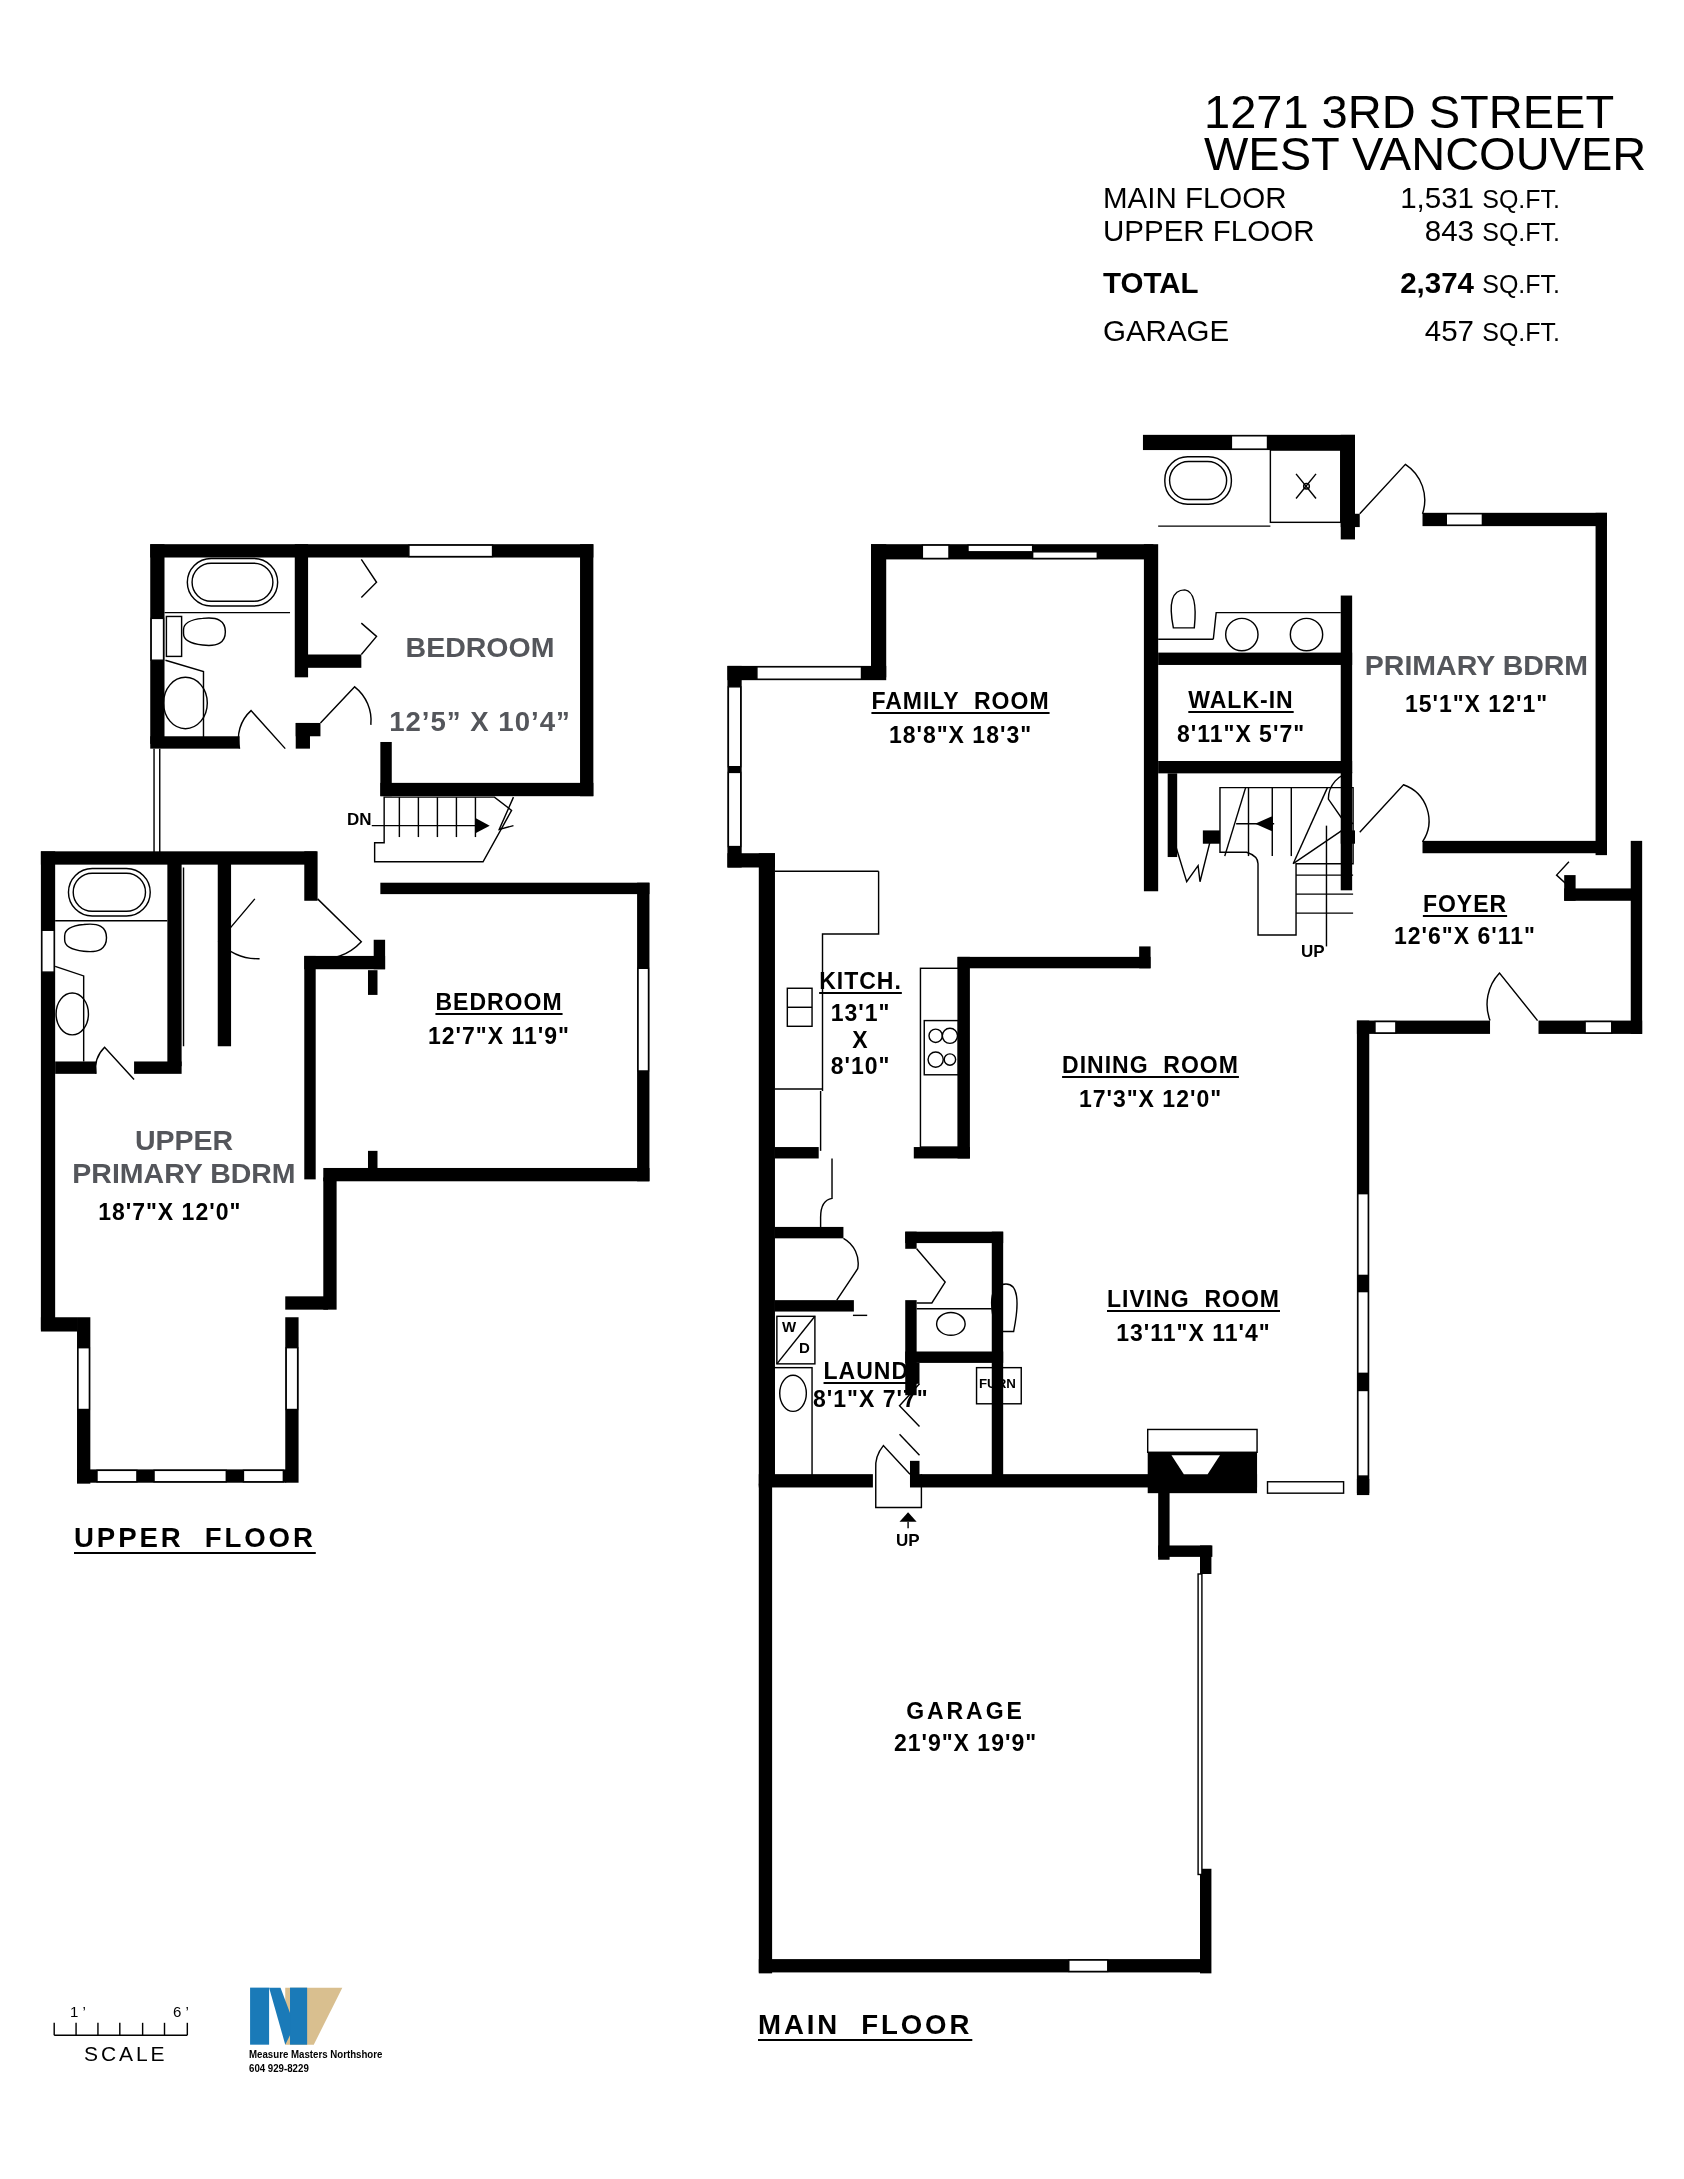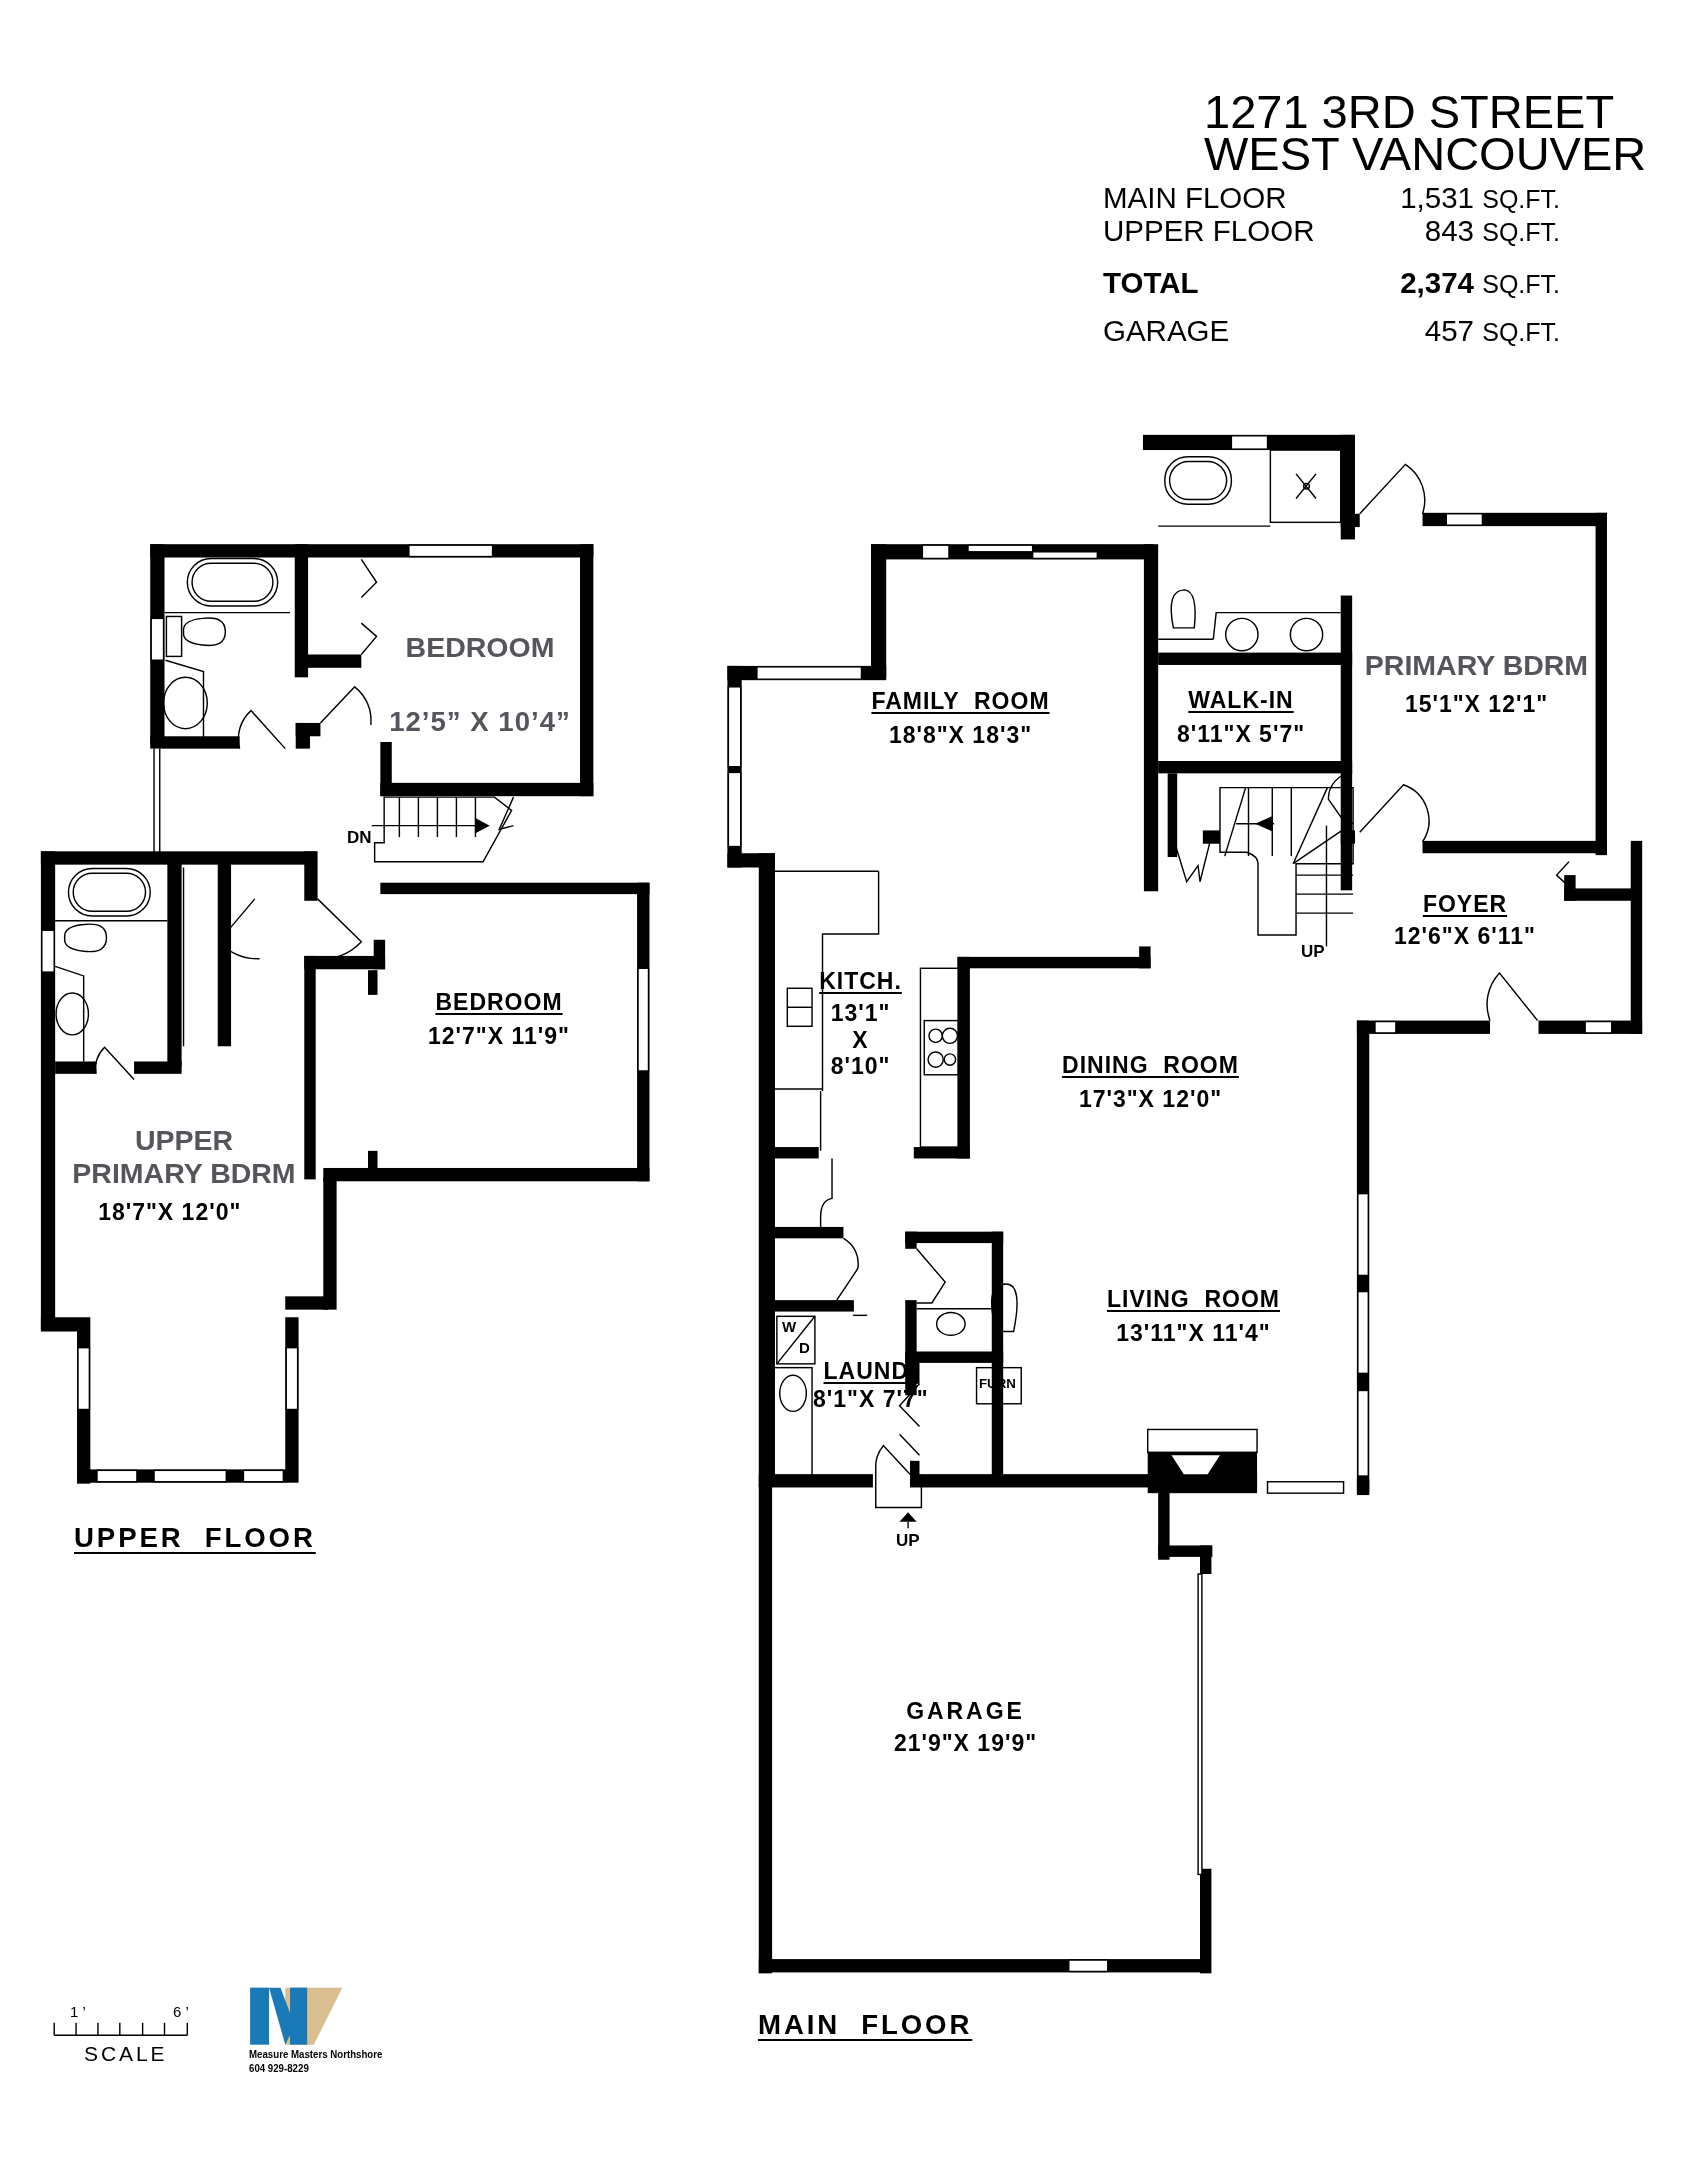--- a/index.html
+++ b/index.html
@@ -304,21 +304,21 @@
 </div>
 <div class="lbl" style="left:399px;top:989px;width:200px;">
   <div class="rn">BEDROOM</div>
   <div class="rd" style="margin-top:7.6px;">12'7"X  11'9"</div>
 </div>
 <div class="lbl" style="left:65px;top:1124px;width:238px;">
   <div class="rn gray">UPPER</div>
   <div class="rn gray">PRIMARY BDRM</div>
   <div class="rd" style="margin-top:9.5px;margin-left:-28.5px;">18'7"X  12'0"</div>
 </div>
-<div class="lbl small" style="left:347px;top:828px;">DN</div>
+<div class="lbl small" style="left:347px;top:810px;">DN</div>
 <div class="floor-title" style="left:74px;top:1522px;white-space:pre;">UPPER  FLOOR</div>
 
 <div class="lbl" style="left:856px;top:688px;width:209px;">
   <div class="rn" style="white-space:pre;">FAMILY  ROOM</div>
   <div class="rd" style="margin-top:7.6px;">18'8"X  18'3"</div>
 </div>
 <div class="lbl" style="left:1360px;top:649px;width:233px;">
   <div class="rn gray">PRIMARY BDRM</div>
   <div class="rd" style="margin-top:9.5px;">15'1"X  12'1"</div>
 </div>

